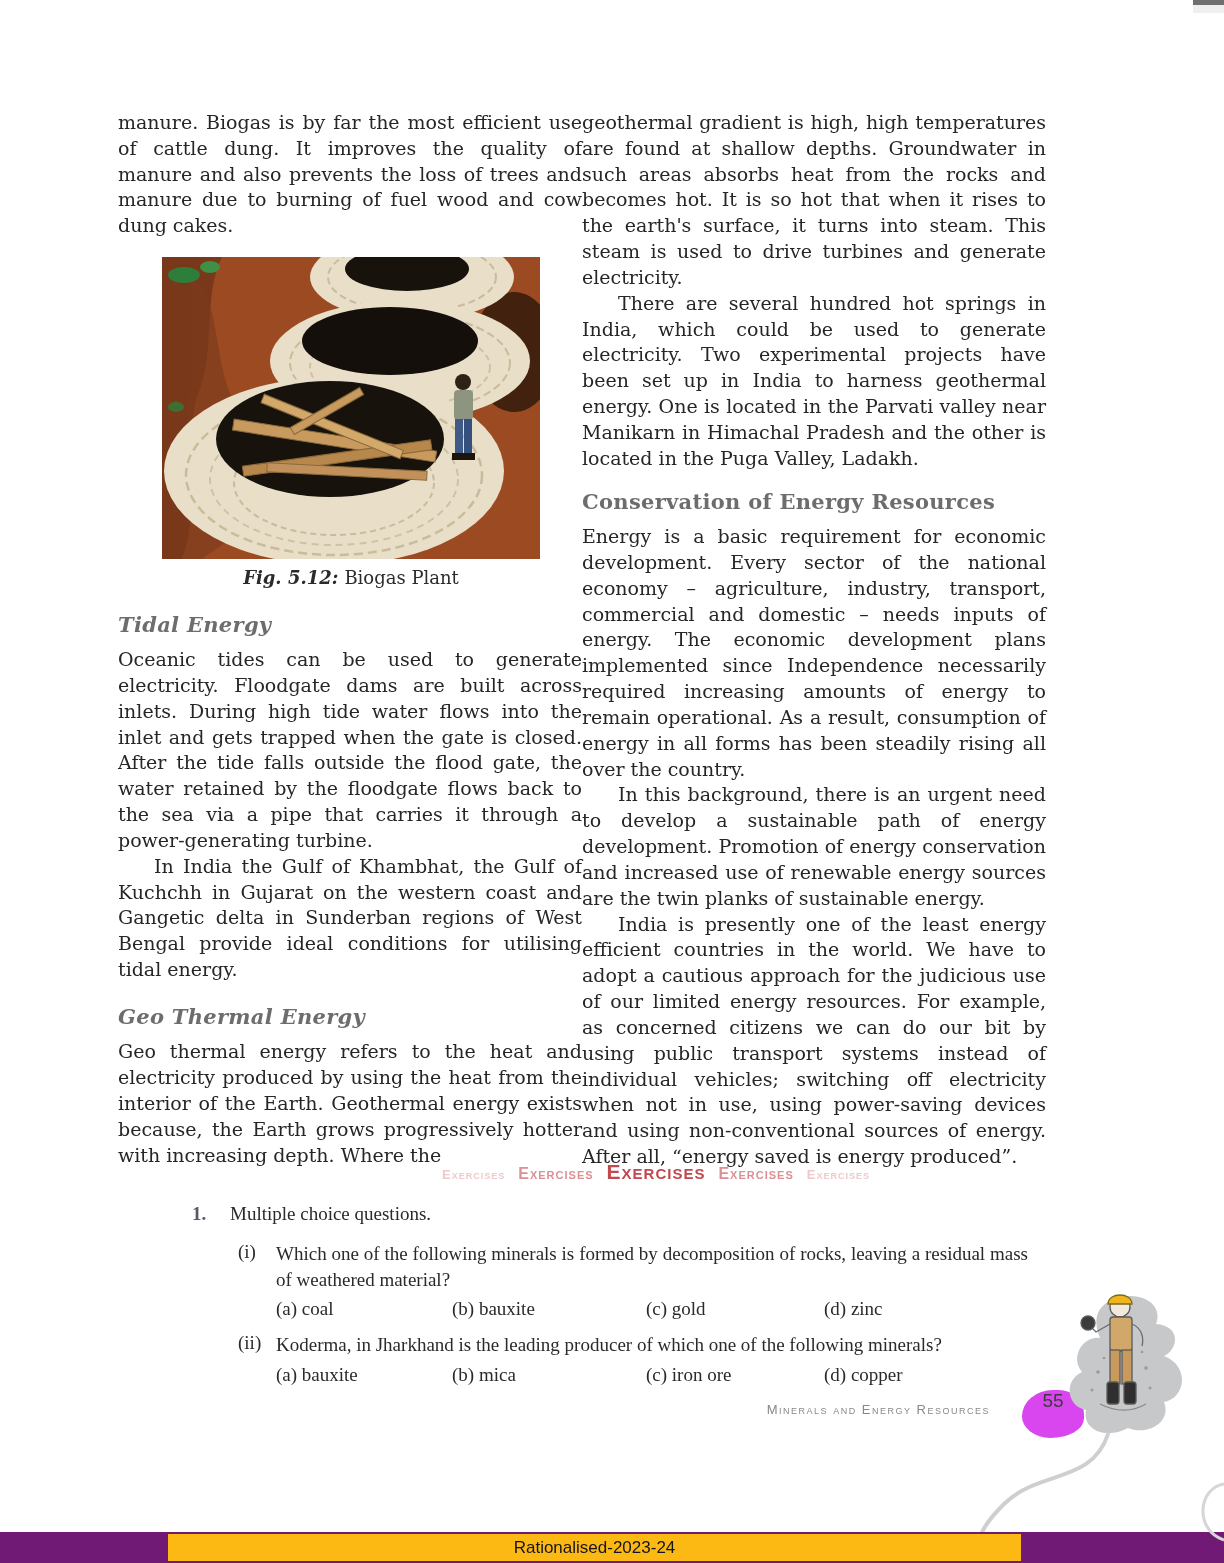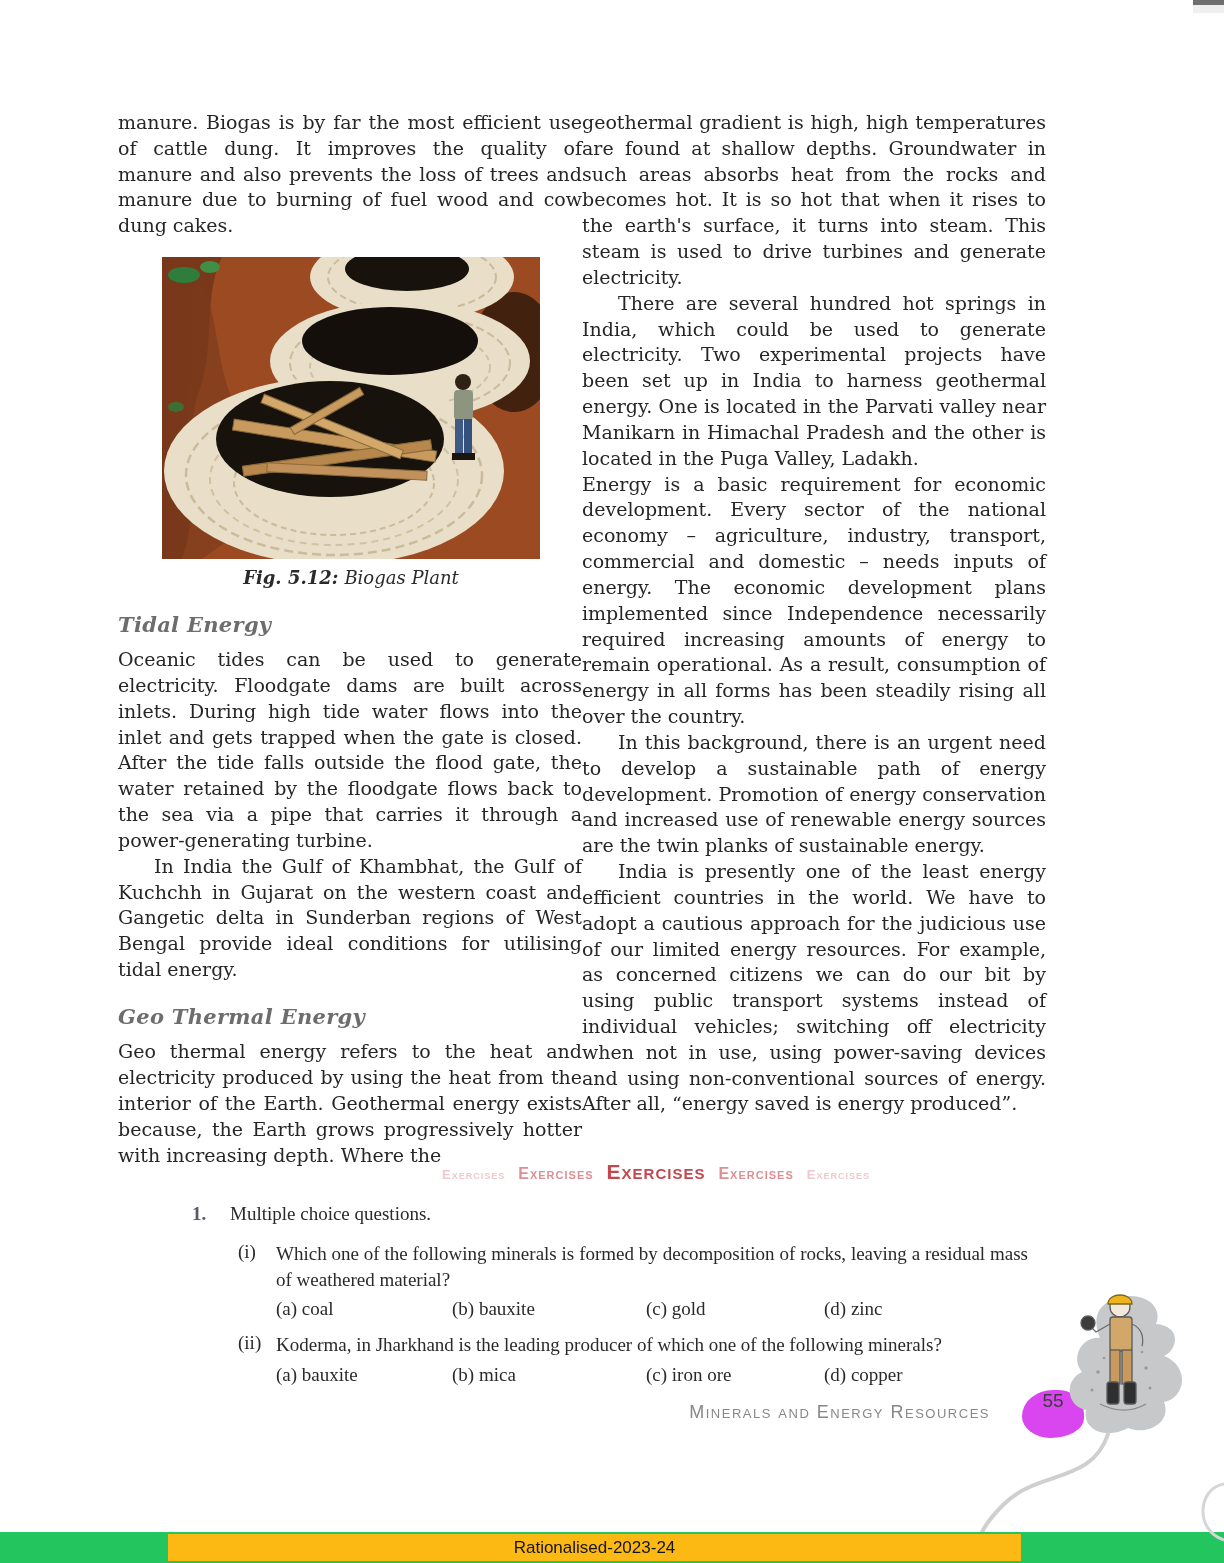--- a/index.html
+++ b/index.html
@@ -17,21 +17,21 @@
     font-size:21px; font-weight:bold; font-style:italic; color:#6d6d6d;
     margin:20px 0 8px 0; letter-spacing:0.3px;
   }
   h3.sec.upright { font-style:normal; margin-top:16px; }
 
   
   .photo-wrap { width:378px; margin:18px 0 0 44px; }
   .photo-wrap svg { display:block; }
   .caption { text-align:center; font-size:18px; margin-top:7px; color:#2b2b2b; }
   .caption .cap-label { font-weight:bold; font-style:italic; }
-  .caption .cap-text { font-style:italic; margin-left:6px; }
+  .caption .cap-text { margin-left:6px; }
 
   
   .ex-banner {
     position:absolute; top:1160px; left:0; width:100%;
     display:flex; justify-content:center; align-items:baseline; gap:13px;
     font-family:"Liberation Sans", sans-serif; font-weight:bold;
     font-variant:small-caps; letter-spacing:1px;margin-left:44px;
   }
   .ex-banner .ex-s  { font-size:13px; color:#efc9cb; }
   .ex-banner .ex-m  { font-size:16px; color:#dd9094; }
@@ -45,35 +45,35 @@
   .q-line { display:flex; }
   .q-marker { width:38px; flex:none; }
   .q-text { flex:1; text-align:justify; line-height:1.35; }
   .opts { display:grid; grid-template-columns:176px 194px 178px auto;
           margin:6px 0 10px 38px; }
 
   
   .footer-title {
     position:absolute; left:560px; top:1402px; width:430px; text-align:right;
     font-family:"Liberation Sans", sans-serif; font-variant:small-caps;
-    font-size:18px; letter-spacing:1.5px; color:#888888;
+    font-size:13px; letter-spacing:1.5px; color:#888888;
   }
   .page-badge {
     position:absolute; left:1022px; top:1390px; width:62px; height:48px;
     background:#d946ef; border-radius:55% 45% 60% 50% / 60% 55% 45% 50%;
     display:flex; justify-content:center;
     font-family:"Liberation Sans", sans-serif; font-size:19px; color:#3c3c3c;
   }
   .miner { position:absolute; left:1052px; top:1280px; }
   .rope  { position:absolute; left:940px; top:1412px; z-index:1; }
   .edge-arc { position:absolute; left:1182px; top:1478px; z-index:3; }
 
   
   .bottom-strip { position:absolute; left:0; top:1532px; width:1224px; height:31px;
-                  background:#22c55e; z-index:2; }
+                  background:#701a75; z-index:2; }
   .bottom-yellow {
     position:absolute; left:168px; top:2px; width:853px; height:27px; background:#fdb913;
     display:flex; align-items:center; justify-content:center;
     font-family:"Liberation Sans", sans-serif; font-size:17px; color:#15151f;
   }
 
   
   .artifact { position:absolute; left:1193px; top:0; width:31px; height:5px; background:#6f6f6f; }
   .artifact2 { position:absolute; left:1193px; top:5px; width:31px; height:8px; background:#efefef; }
 </style>
@@ -142,20 +142,21 @@
       <p class="indent">In India the Gulf of Khambhat, the Gulf of Kuchchh in Gujarat on the western coast and Gangetic delta in Sunderban regions of West Bengal provide ideal conditions for utilising tidal energy.</p>
 
       <h3 class="sec">Geo Thermal Energy</h3>
       <p>Geo thermal energy refers to the heat and electricity produced by using the heat from the interior of the Earth. Geothermal energy exists because, the Earth grows progressively hotter with increasing depth. Where the</p>
     </div>
 
     <div class="col">
       <p>geothermal gradient is high, high temperatures are found at shallow depths. Groundwater in such areas absorbs heat from the rocks and becomes hot. It is so hot that when it rises to the earth's surface, it turns into steam. This steam is used to drive turbines and generate electricity.</p>
       <p class="indent">There are several hundred hot springs in India, which could be used to generate electricity. Two experimental projects have been set up in India to harness geothermal energy. One is located in the Parvati valley near Manikarn in Himachal Pradesh and the other is located in the Puga Valley, Ladakh.</p>
 
+      <h3 class="sec upright">Conservation of Energy Resources</h3>
       <p>Energy is a basic requirement for economic development. Every sector of the national economy – agriculture, industry, transport, commercial and domestic – needs inputs of energy. The economic development plans implemented since Independence necessarily required increasing amounts of energy to remain operational. As a result, consumption of energy in all forms has been steadily rising all over the country.</p>
       <p class="indent">In this background, there is an urgent need to develop a sustainable path of energy development. Promotion of energy conservation and increased use of renewable energy sources are the twin planks of sustainable energy.</p>
       <p class="indent">India is presently one of the least energy efficient countries in the world. We have to adopt a cautious approach for the judicious use of our limited energy resources. For example, as concerned citizens we can do our bit by using public transport systems instead of individual vehicles; switching off electricity when not in use, using power-saving devices and using non-conventional sources of energy. After all, “energy saved is energy produced”.</p>
     </div>
   </div>
 
   <div class="ex-banner">
     <span class="ex-s">Exercises</span>
     <span class="ex-m">Exercises</span>
     <span class="ex-l">Exercises</span>

